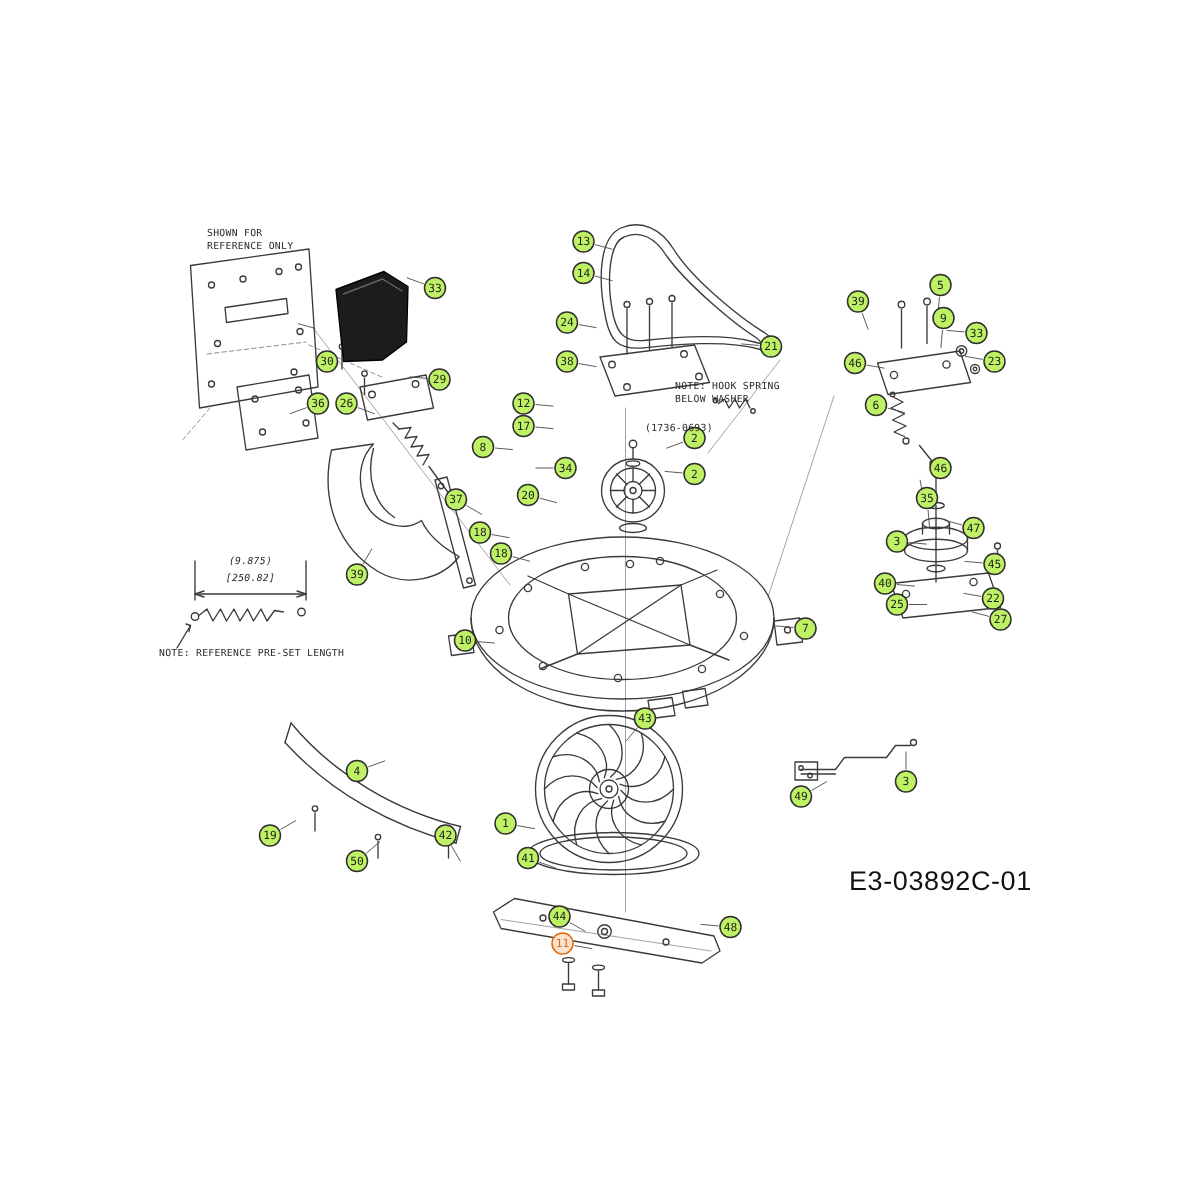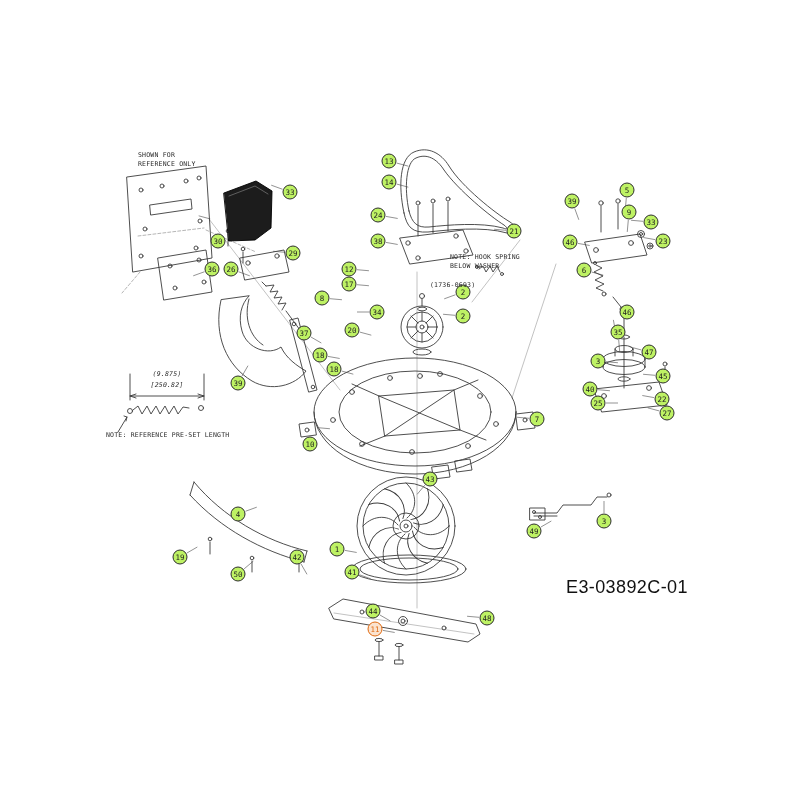--- a/index.html
+++ b/index.html
@@ -368,21 +368,21 @@
     <div class="callout" style="left: 612px; top: 312px; margin-left: 15px;">46</div>
     <div class="callout" style="left: 618px; top: 332px;">35</div>
     <div class="callout" style="left: 649px; top: 352px;">47</div>
     <div class="callout" style="left: 598px; top: 361px;">3</div>
     <div class="callout" style="left: 663px; top: 376px;">45</div>
     <div class="callout" style="left: 590px; top: 389px;">40</div>
     <div class="callout" style="left: 598px; top: 403px;">25</div>
     <div class="callout" style="left: 662px; top: 399px;">22</div>
     <div class="callout" style="left: 667px; top: 413px;">27</div>
     <div class="callout" style="left: 537px; top: 419px;">7</div>
-    <div class="callout" style="left: 310px; top: 427px; margin-top: 17px;">10</div>
+    <div class="callout" style="left: 310px; top: 427px;">10</div>
     <div class="callout" style="left: 430px; top: 479px;">43</div>
     <div class="callout" style="left: 238px; top: 514px;">4</div>
     <div class="callout" style="left: 180px; top: 557px;">19</div>
     <div class="callout" style="left: 238px; top: 574px;">50</div>
     <div class="callout" style="left: 297px; top: 557px;">42</div>
     <div class="callout" style="left: 337px; top: 549px;">1</div>
     <div class="callout" style="left: 352px; top: 572px;">41</div>
     <div class="callout" style="left: 534px; top: 531px;">49</div>
     <div class="callout" style="left: 604px; top: 521px;">3</div>
     <div class="callout" style="left: 373px; top: 611px;">44</div>

